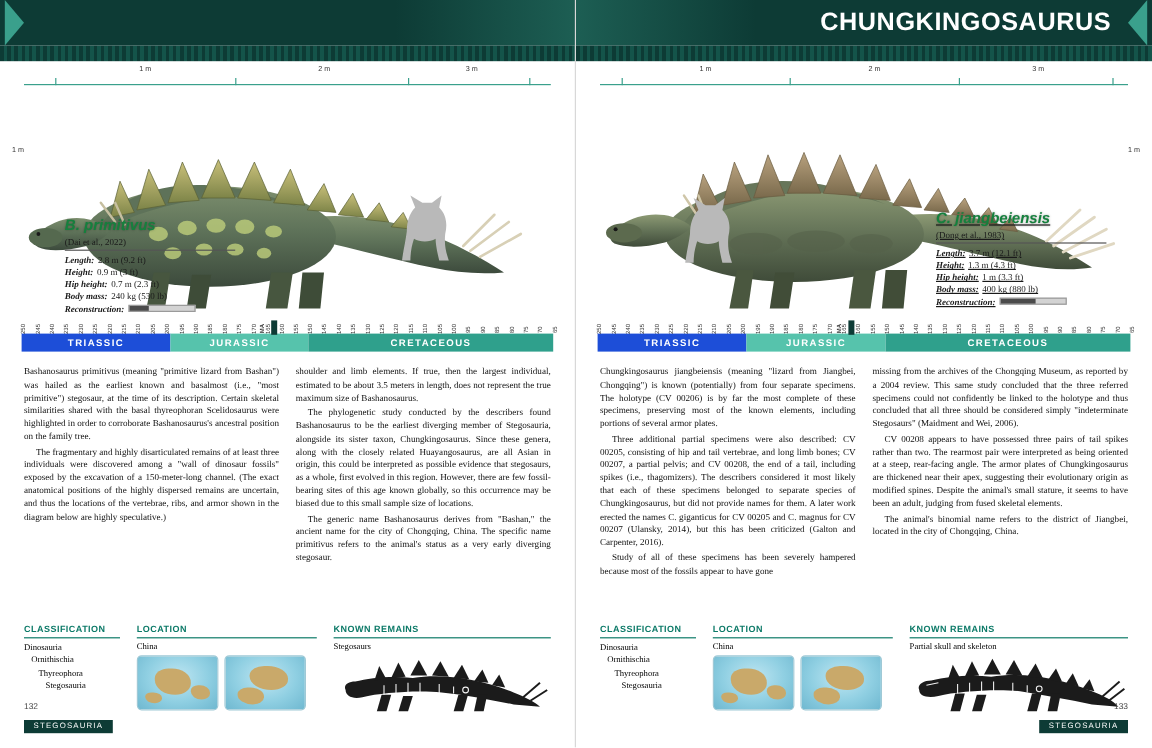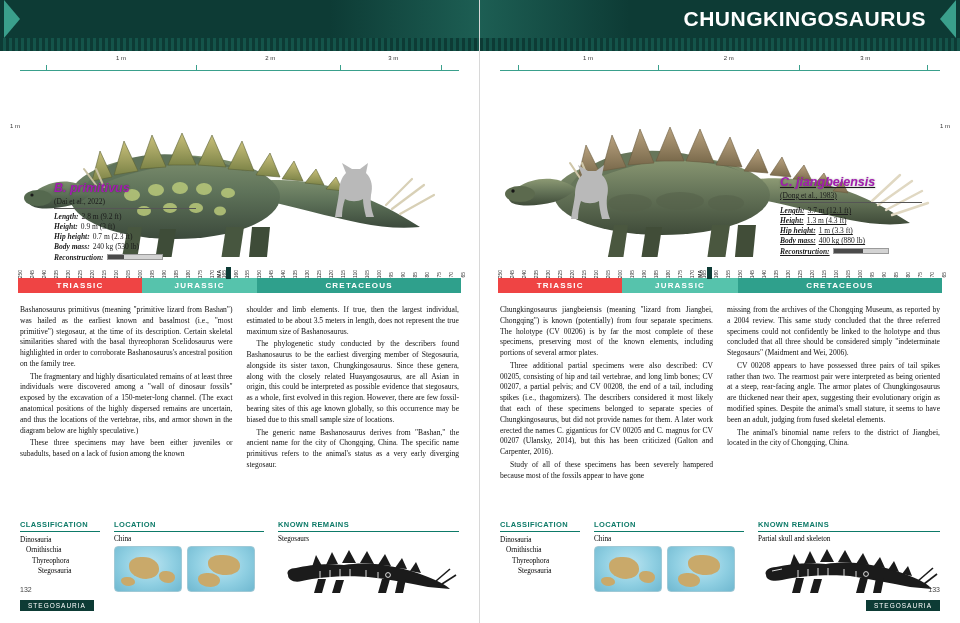--- a/index.html
+++ b/index.html
@@ -68,21 +68,21 @@
   }
   .vscale.r { left: auto; right: 10px; }
 
   
   .infobox {
     position: absolute; width: 142px; font-size: 8px; color: #1a1a1a;
     font-family: "Liberation Serif", serif; z-index: 6;
   }
   .infobox .sciname {
     font-family: "Liberation Sans", sans-serif; font-style: italic;
-    font-weight: bold; font-size: 12.5px; color: #a21caf; margin-bottom: 2px;
+    font-weight: bold; font-size: 12.5px; color: #15803d; margin-bottom: 2px;
     text-shadow: 0 0 2px rgba(0,0,0,.35);
   }
   .infobox .rule { height: 1px; background: #555; margin: 2px 0 3px; }
   .infobox .cite { font-size: 7.5px; margin-bottom: 2px; }
   .infobox .row { display: flex; gap: 3px; line-height: 1.35; font-size: 7.5px; }
   .infobox .row .k { font-style: italic; font-weight: bold; white-space: nowrap; }
   .recon-bar {
     display: inline-block; width: 56px; height: 6px; background: #d3d3d3;
     position: relative; top: 1px; border: 1px solid #9a9a9a;
   }
@@ -98,21 +98,21 @@
   }
   .tl-marker {
     position: absolute; width: 5px; height: 12px; background: #0d3b35; bottom: -1px;
   }
   .tl-bars { display: flex; height: 15px; }
   .tl-period {
     flex: 1; display: flex; align-items: center; justify-content: center;
     color: #fff; font-family: "Liberation Sans", sans-serif; font-size: 8px;
     letter-spacing: 1.2px; font-weight: bold;
   }
-  .tl-tri { background: #ef4444; }
+  .tl-tri { background: #1d4ed8; }
   .tl-jur { background: #56c3ac; }
   .tl-cre { background: #2fa08c; }
 
   
   .body-cols {
     display: flex; gap: 14px; padding: 10px 20px 0; font-size: 7.6px;
     line-height: 1.42; text-align: justify; color: #111;
   }
   .body-cols .col { flex: 1; }
   .body-cols p { text-indent: 10px; margin-bottom: 2px; }
@@ -342,21 +342,20 @@
         <div class="tl-period tl-tri" style="flex:0 0 28%">TRIASSIC</div>
         <div class="tl-period tl-jur" style="flex:0 0 26%">JURASSIC</div>
         <div class="tl-period tl-cre" style="flex:1">CRETACEOUS</div>
       </div>
     </div>
 
     <div class="body-cols">
       <div class="col">
         <p class="first">Bashanosaurus primitivus (meaning "primitive lizard from Bashan") was hailed as the earliest known and basalmost (i.e., "most primitive") stegosaur, at the time of its description. Certain skeletal similarities shared with the basal thyreophoran Scelidosaurus were highlighted in order to corroborate Bashanosaurus's ancestral position on the family tree.</p>
         <p>The fragmentary and highly disarticulated remains of at least three individuals were discovered among a "wall of dinosaur fossils" exposed by the excavation of a 150-meter-long channel. (The exact anatomical positions of the highly dispersed remains are uncertain, and thus the locations of the vertebrae, ribs, and armor shown in the diagram below are highly speculative.)</p>
-        <p>These three specimens may have been either juveniles or subadults, based on a lack of fusion among the known</p>
       </div>
       <div class="col">
         <p class="first">shoulder and limb elements. If true, then the largest individual, estimated to be about 3.5 meters in length, does not represent the true maximum size of Bashanosaurus.</p>
         <p>The phylogenetic study conducted by the describers found Bashanosaurus to be the earliest diverging member of Stegosauria, alongside its sister taxon, Chungkingosaurus. Since these genera, along with the closely related Huayangosaurus, are all Asian in origin, this could be interpreted as possible evidence that stegosaurs, as a whole, first evolved in this region. However, there are few fossil-bearing sites of this age known globally, so this occurrence may be biased due to this small sample size of locations.</p>
         <p>The generic name Bashanosaurus derives from "Bashan," the ancient name for the city of Chongqing, China. The specific name primitivus refers to the animal's status as a very early diverging stegosaur.</p>
       </div>
     </div>
 
     <div class="panels">
       <div class="panel classification">

